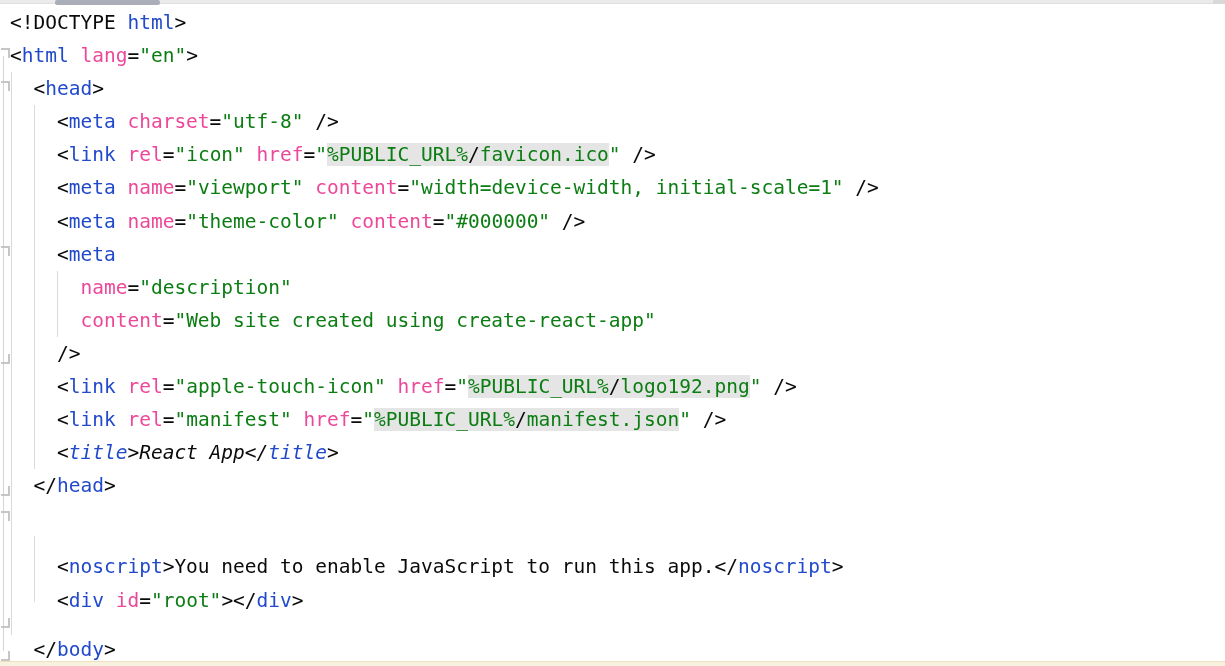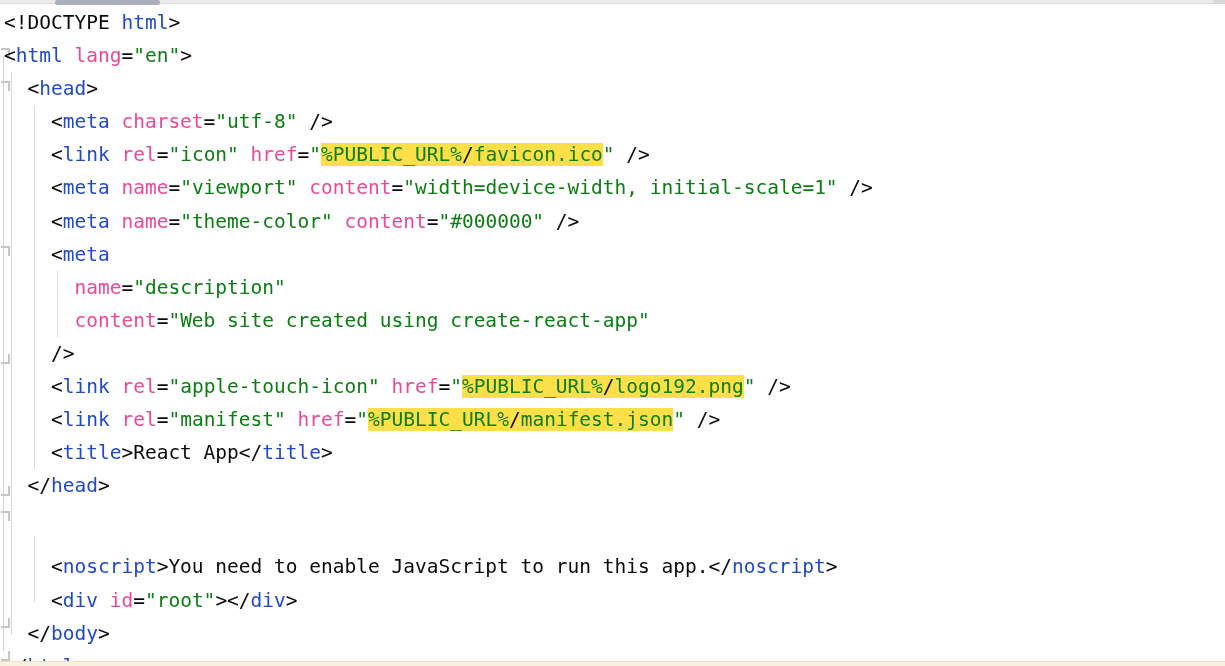--- a/index.html
+++ b/index.html
@@ -7,27 +7,27 @@
           font-family:"DejaVu Sans Mono","Liberation Mono",monospace;}
   
   #top-track{position:absolute;left:0;top:0;width:1225px;height:3px;background:#ebebeb;border-bottom:1px solid #e0e0e0;}
   #top-thumb{position:absolute;top:0;height:5px;background:#a9aeb8;border-radius:2px;}
   #top-corner{position:absolute;right:0;top:0;width:12px;height:4px;background:#d9d9d9;}
   
   #bottom-bar{position:absolute;left:0;bottom:0;width:1225px;height:4px;background:#f7f1dd;border-top:1px solid #ece1c0;}
   
   #editor{position:absolute;left:0;top:4px;width:1225px;height:658px;}
   #code{position:absolute;left:0;top:0;width:100%;}
-  .line{position:relative;padding-left:4px;white-space:pre;font-size:19.5px;color:#0a0a0a;}
+  .line{position:relative;padding-left:10px;white-space:pre;font-size:19.5px;color:#0a0a0a;}
   .line span{white-space:pre;}
   .c-pln{color:#0a0a0a;}
   .c-tag{color:#2149cb;}
   .c-attr{color:#ec4899;}
   .c-val{color:#0b7d12;}
-  .hl{background:#fde047;}
+  .hl{background:#e5e5e5;}
   
   .fold-connector{position:absolute;width:1px;background:#d4d4d4;left:3px;}
   .fold-marker{position:absolute;left:1px;width:7px;height:8px;}
   .fold-start{border-top:2px solid #c6c6c6;border-right:2px solid #c6c6c6;}
   .fold-end{border-bottom:2px solid #c6c6c6;border-right:2px solid #c6c6c6;}
   .indent-guide{position:absolute;width:1px;background:#dadada;}
 </style>
 </head>
 <body>
 
@@ -59,23 +59,23 @@
         <div class="line" style="height: 33.1px; line-height: 33.1px;"><span class="c-pln">    &lt;</span><span class="c-tag">meta</span><span class="c-pln"> </span><span class="c-attr">charset</span><span class="c-pln">=</span><span class="c-val">"utf-8"</span><span class="c-pln"> /&gt;</span></div>
         <div class="line" style="height: 33.1px; line-height: 33.1px;"><span class="c-pln">    &lt;</span><span class="c-tag">link</span><span class="c-pln"> </span><span class="c-attr">rel</span><span class="c-pln">=</span><span class="c-val">"icon"</span><span class="c-pln"> </span><span class="c-attr">href</span><span class="c-pln">=</span><span class="c-val">"</span><span class="c-val hl">%PUBLIC_URL%</span><span class="c-pln hl">/</span><span class="c-val hl">favicon.ico</span><span class="c-val">"</span><span class="c-pln"> /&gt;</span></div>
         <div class="line" style="height: 33.1px; line-height: 33.1px;"><span class="c-pln">    &lt;</span><span class="c-tag">meta</span><span class="c-pln"> </span><span class="c-attr">name</span><span class="c-pln">=</span><span class="c-val">"viewport"</span><span class="c-pln"> </span><span class="c-attr">content</span><span class="c-pln">=</span><span class="c-val">"width=device-width, initial-scale=1"</span><span class="c-pln"> /&gt;</span></div>
         <div class="line" style="height: 33.1px; line-height: 33.1px;"><span class="c-pln">    &lt;</span><span class="c-tag">meta</span><span class="c-pln"> </span><span class="c-attr">name</span><span class="c-pln">=</span><span class="c-val">"theme-color"</span><span class="c-pln"> </span><span class="c-attr">content</span><span class="c-pln">=</span><span class="c-val">"#000000"</span><span class="c-pln"> /&gt;</span></div>
         <div class="line" style="height: 33.1px; line-height: 33.1px;"><span class="c-pln">    &lt;</span><span class="c-tag">meta</span></div>
         <div class="line" style="height: 33.1px; line-height: 33.1px;"><span class="c-pln">      </span><span class="c-attr">name</span><span class="c-pln">=</span><span class="c-val">"description"</span></div>
         <div class="line" style="height: 33.1px; line-height: 33.1px;"><span class="c-pln">      </span><span class="c-attr">content</span><span class="c-pln">=</span><span class="c-val">"Web site created using create-react-app"</span></div>
         <div class="line" style="height: 33.1px; line-height: 33.1px;"><span class="c-pln">    /&gt;</span></div>
         <div class="line" style="height: 33.1px; line-height: 33.1px;"><span class="c-pln">    &lt;</span><span class="c-tag">link</span><span class="c-pln"> </span><span class="c-attr">rel</span><span class="c-pln">=</span><span class="c-val">"apple-touch-icon"</span><span class="c-pln"> </span><span class="c-attr">href</span><span class="c-pln">=</span><span class="c-val">"</span><span class="c-val hl">%PUBLIC_URL%</span><span class="c-pln hl">/</span><span class="c-val hl">logo192.png</span><span class="c-val">"</span><span class="c-pln"> /&gt;</span></div>
         <div class="line" style="height: 33.1px; line-height: 33.1px;"><span class="c-pln">    &lt;</span><span class="c-tag">link</span><span class="c-pln"> </span><span class="c-attr">rel</span><span class="c-pln">=</span><span class="c-val">"manifest"</span><span class="c-pln"> </span><span class="c-attr">href</span><span class="c-pln">=</span><span class="c-val">"</span><span class="c-val hl">%PUBLIC_URL%</span><span class="c-pln hl">/</span><span class="c-val hl">manifest.json</span><span class="c-val">"</span><span class="c-pln"> /&gt;</span></div>
-        <div class="line" style="height: 33.1px; line-height: 33.1px;"><span class="c-pln">    &lt;</span><span class="c-tag">title</span><span class="c-pln">&gt;</span><span class="c-pln">React App</span><span class="c-pln">&lt;/</span><span class="c-tag">title</span><span class="c-pln">&gt;</span></div>
+        <div class="line" style="height: 33.1px; line-height: 33.1px; font-style: italic;"><span class="c-pln">    &lt;</span><span class="c-tag">title</span><span class="c-pln">&gt;</span><span class="c-pln">React App</span><span class="c-pln">&lt;/</span><span class="c-tag">title</span><span class="c-pln">&gt;</span></div>
         <div class="line" style="height: 33.1px; line-height: 33.1px;"><span class="c-pln">  &lt;/</span><span class="c-tag">head</span><span class="c-pln">&gt;</span></div>
         <div class="line" style="height: 33.1px; line-height: 33.1px; margin-top: 48px;"><span class="c-pln">    &lt;</span><span class="c-tag">noscript</span><span class="c-pln">&gt;</span><span class="c-pln">You need to enable JavaScript to run this app.</span><span class="c-pln">&lt;/</span><span class="c-tag">noscript</span><span class="c-pln">&gt;</span></div>
         <div class="line" style="height: 33.1px; line-height: 33.1px;"><span class="c-pln">    &lt;</span><span class="c-tag">div</span><span class="c-pln"> </span><span class="c-attr">id</span><span class="c-pln">=</span><span class="c-val">"root"</span><span class="c-pln">&gt;&lt;/</span><span class="c-tag">div</span><span class="c-pln">&gt;</span></div>
-        <div class="line" style="height: 33.1px; line-height: 33.1px;"><span class="c-pln">  &lt;/</span><span class="c-tag">body</span><span class="c-pln">&gt;</span></div>
+        <div class="line" style="height: 33.1px; line-height: 33.1px; margin-top: 16px;"><span class="c-pln">  &lt;/</span><span class="c-tag">body</span><span class="c-pln">&gt;</span></div>
         <div class="line" style="height: 33.1px; line-height: 33.1px;"><span class="c-pln">&lt;/</span><span class="c-tag">html</span><span class="c-pln">&gt;</span></div>
       </div>
   </div>
 
   <div id="bottom-bar"></div>
 </div>
 
 </body></html>

